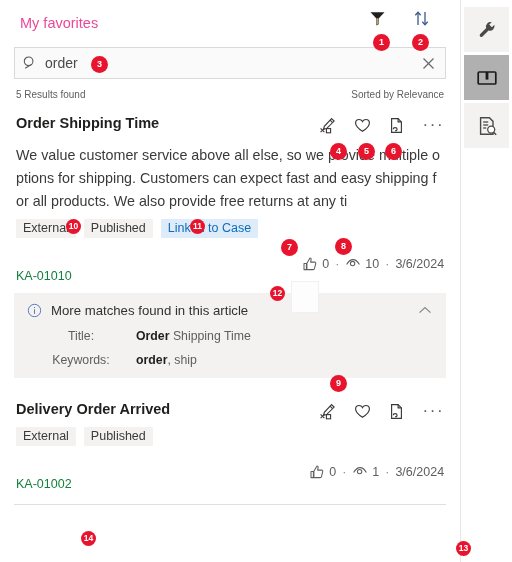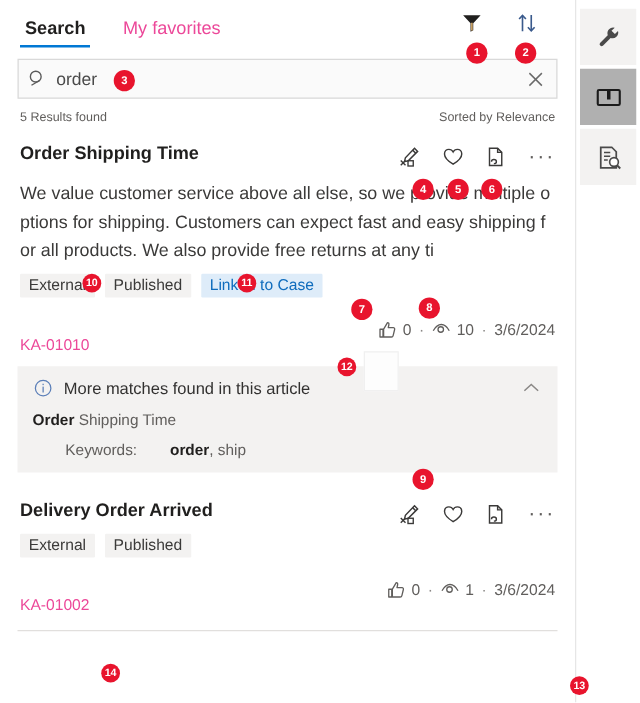--- a/index.html
+++ b/index.html
@@ -192,21 +192,21 @@
   }
   .card-foot {
     margin-top: 7px;
     display: flex;
     justify-content: space-between;
     align-items: center;
     font-size: 12.5px;
     color: #605e5c;
     position: relative;
   }
-  .kaid { color: #ec4899; position: relative; margin-top: 24px; }
+  .kaid { color: #15803d; position: relative; margin-top: 24px; }
   .stats {
     display: flex;
     align-items: center;
     gap: 5px;
     color: #605e5c;
   }
   .stat {
     display: flex;
     align-items: center;
     gap: 4px;
@@ -327,23 +327,20 @@
   .badge.sm { width: 15px; height: 15px; font-size: 8.5px; }
 </style>
 </head>
 <body>
 
 <div id="app">
 
   <div class="main-pane">
 
     <div class="tabs">
-      <div class="tab active">
-        <span>Search</span>
-      </div>
       <div class="tab">
         <span>My favorites</span>
       </div>
     </div>
 
     <div class="top-actions">
       <div class="top-icon" title="Filter">
         <svg width="19" height="19" viewBox="0 0 19 19">
           <path d="M2.5 3.2 H16.5 L10.6 9.6 V15.2 L8.4 16.4 V9.6 Z" fill="#201f1e"></path>
           <rect x="8.7" y="9.2" width="1.5" height="6.2" fill="#c8a165"></rect>
@@ -457,20 +454,21 @@
         </span>
         <span class="more-title">More matches found in this article</span>
         <span class="chevron">
           <svg width="16" height="11" viewBox="0 0 16 11">
             <polyline points="2.5,7.6 8,2.6 13.5,7.6" fill="none" stroke="#8a8886" stroke-width="1.25"></polyline>
           </svg>
         </span>
       </div>
 
       <div class="more-row">
+        <span class="more-label">Title:</span>
         <span class="more-value"><b>Order</b><span> Shipping Time</span></span>
       </div>
       <div class="more-row">
         <span class="more-label">Keywords:</span>
         <span class="more-value"><b>order</b><span>, ship</span></span>
       </div>
     </div>
 
     <div class="card" style="padding-top:22px;">
       <div class="card-head">

